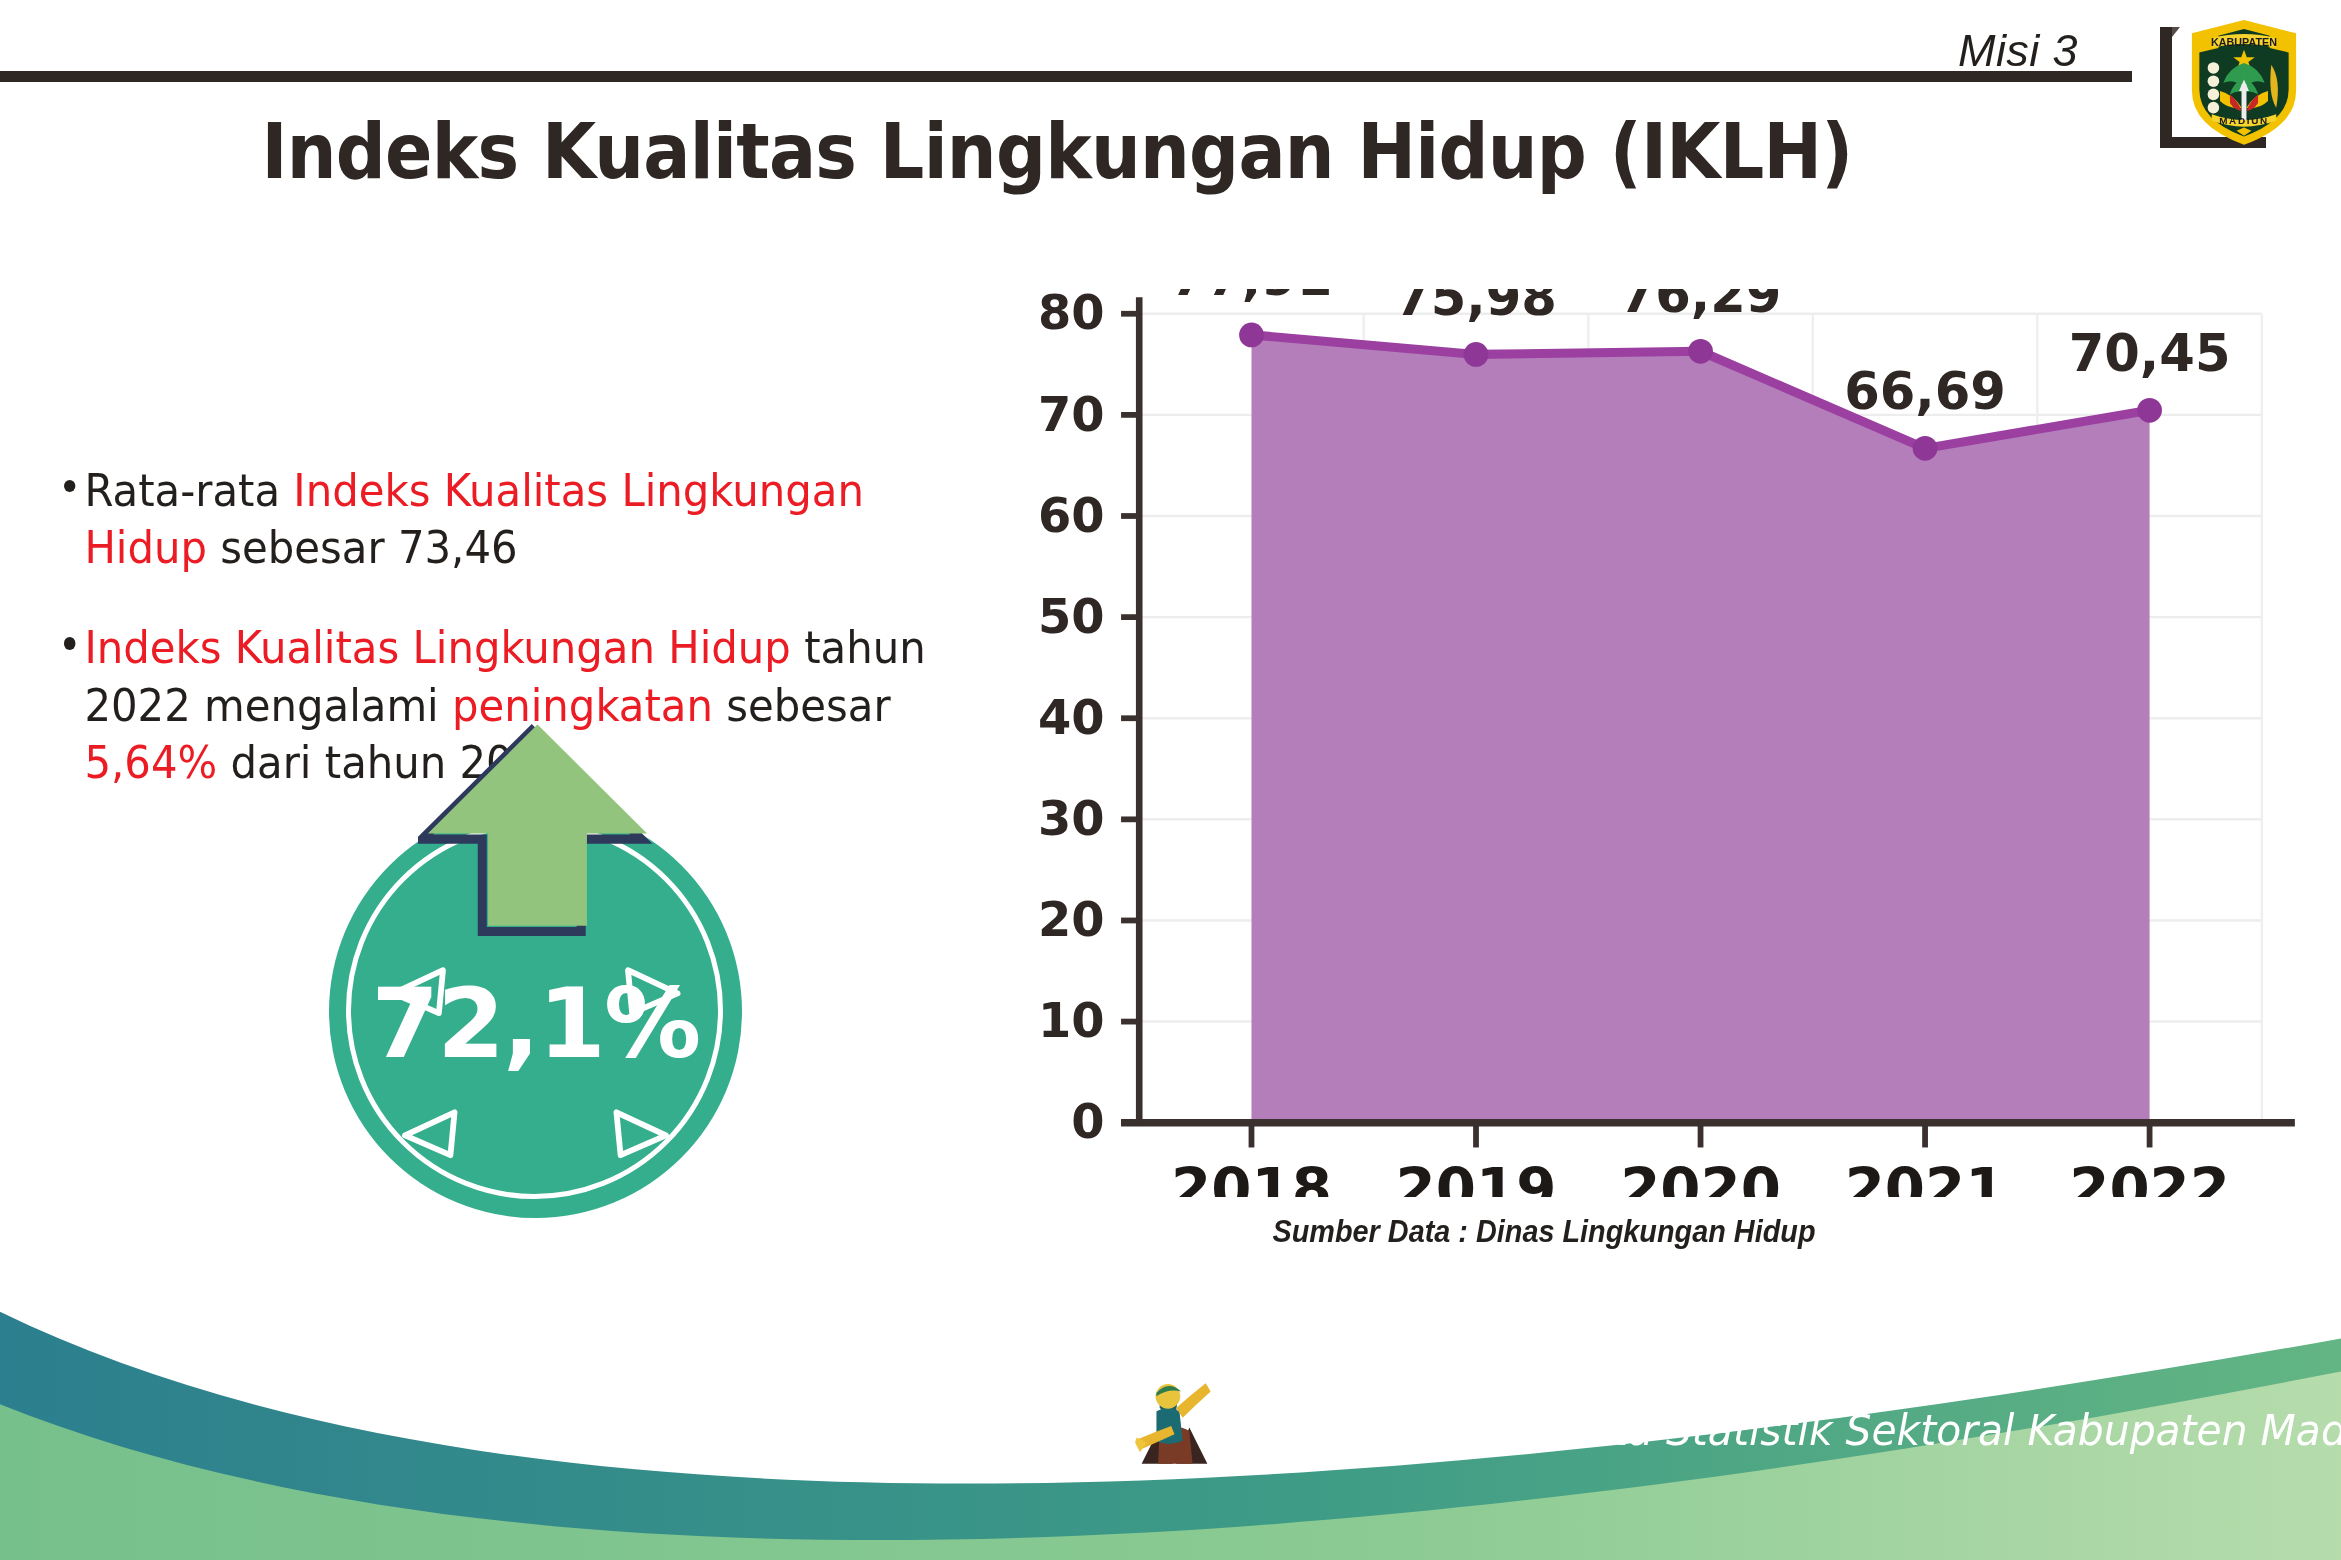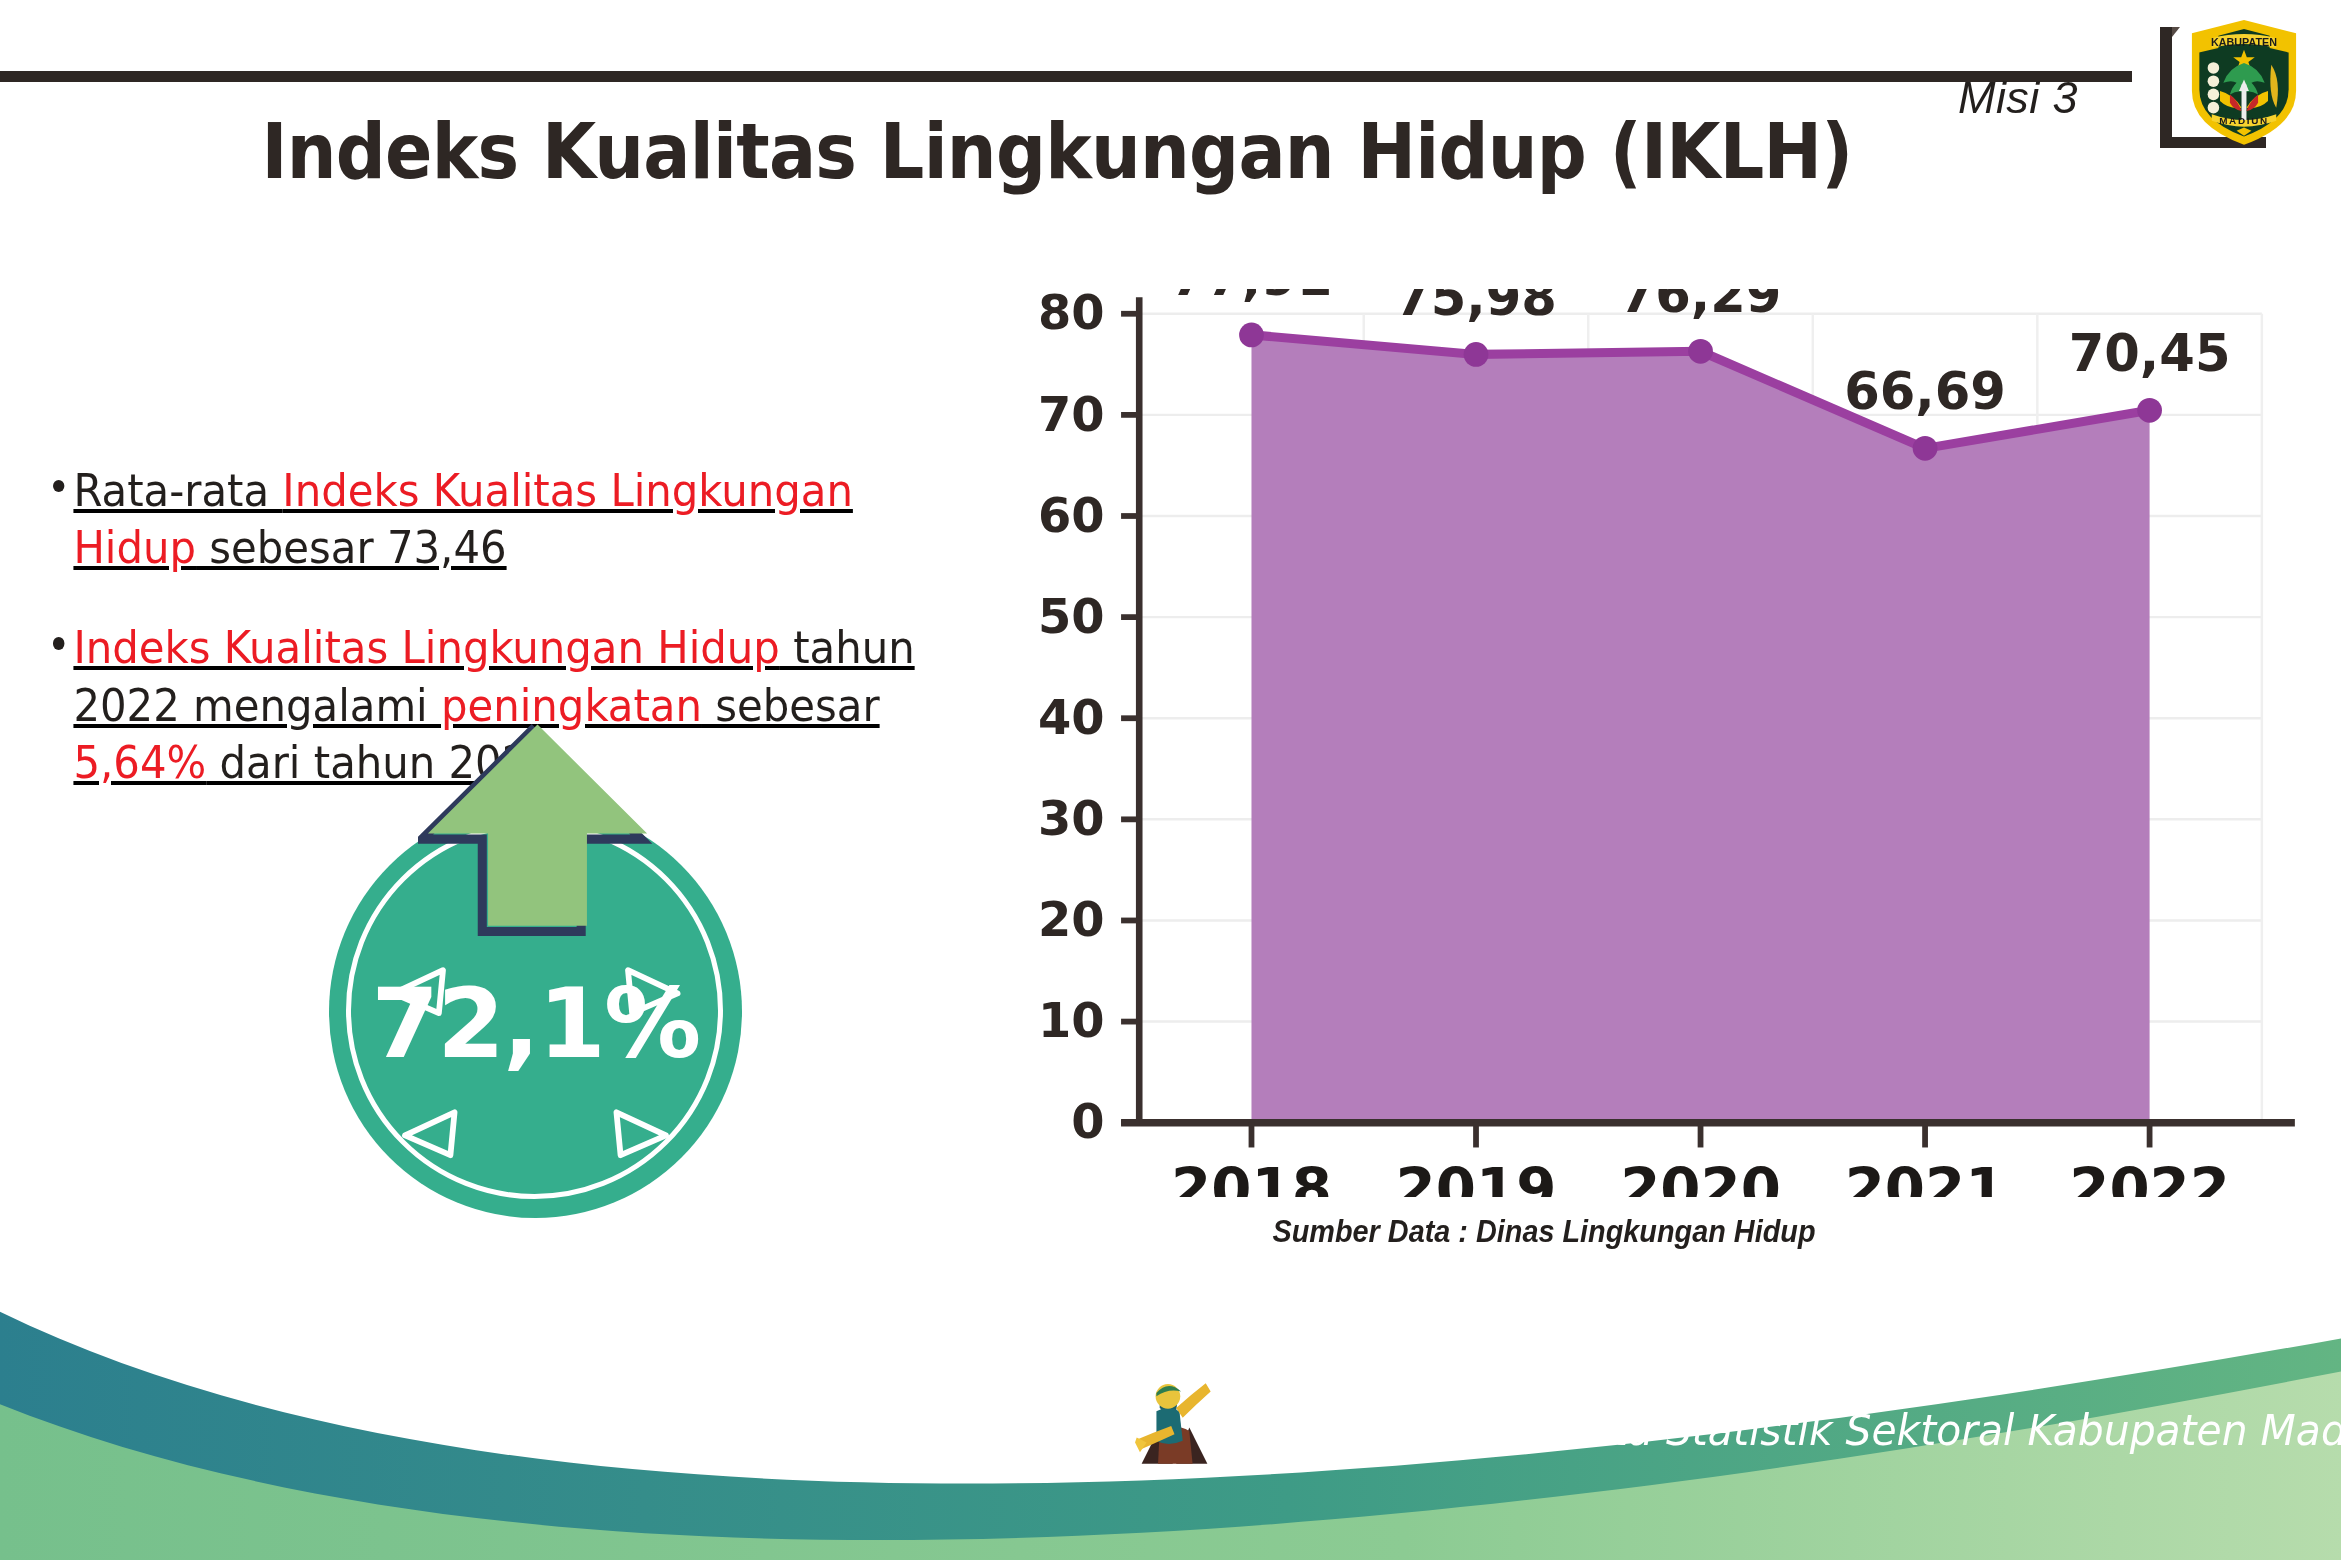--- a/index.html
+++ b/index.html
@@ -30,21 +30,20 @@
   }
   .misi-label {
     position: absolute;
     right: 264px;
     top: 25px;
     font-family: "Liberation Sans", sans-serif;
     font-style: italic;
     font-size: 45px;
     color: #231f1d;
     letter-spacing: 0.4px;
-    margin-top: 47px;
   }
   
   .emblem-bracket-v {
     position: absolute;
     left: 2160px;
     top: 27px;
     width: 11.6px;
     height: 121px;
     background: #2E2724;
   }
@@ -88,24 +87,23 @@
     font-size: 76px;
     color: #2E2724;
     letter-spacing: -0.8px;
     transform: scaleX(0.92);
     transform-origin: center top;
   }
 
   
   .bullets {
     position: absolute;
-    left: 53px;
+    left: 64px;
     top: 462px;
     width: 908px;
-    text-decoration: underline;
   }
   .bullet {
     position: relative;
     font-family: "DejaVu Sans", sans-serif;
     font-size: 44px;
     line-height: 1.30;
     color: #231f1d;
     margin-bottom: 43px;
     transform: scaleX(0.95);
     transform-origin: left top;

